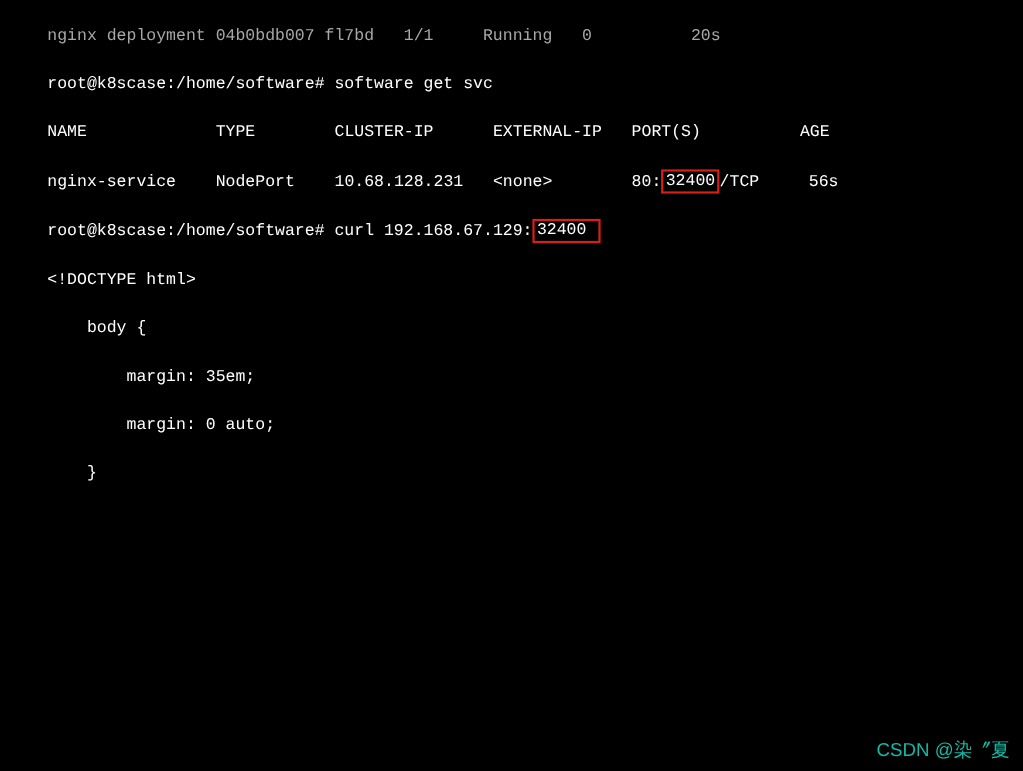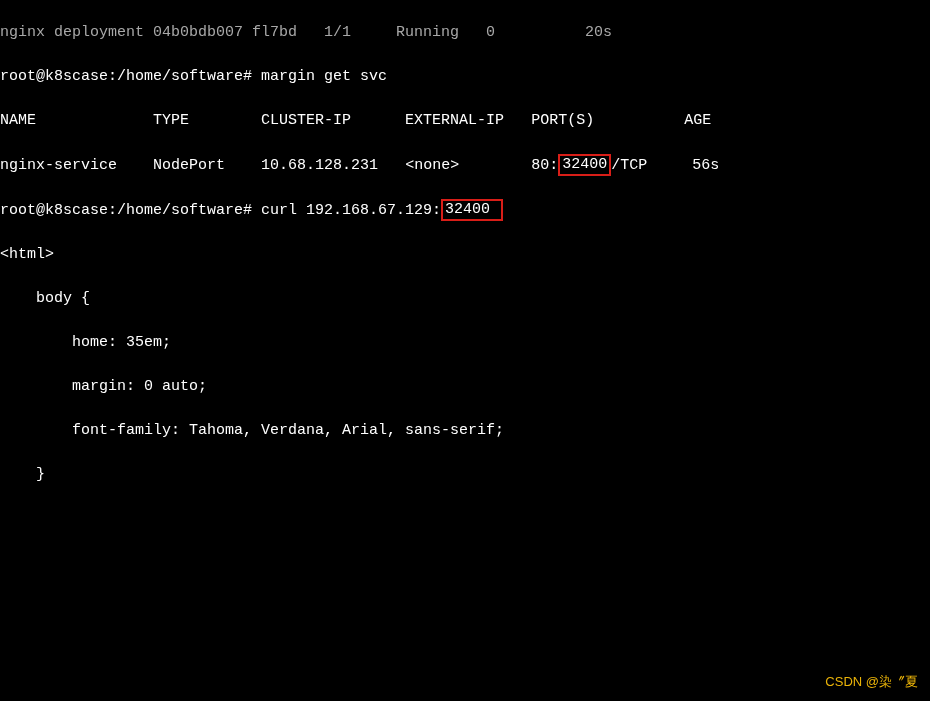--- a/index.html
+++ b/index.html
@@ -12,21 +12,21 @@
     line-height: 22px;
     width: 930px;
     height: 701px;
     overflow: hidden;
     position: relative;
   }
   .terminal {
     white-space: pre;
     padding: 0;
   }
-  .line { display: block; }
+  .line { display: block; margin-left: 43px; }
   .gray { color: #a8a8a8; }
   .red-box {
     border: 2px solid #d91e18;
     padding: 0 2px;
     display: inline-block;
     line-height: 18px;
     height: 18px;
     vertical-align: middle;
   }
   .red-box-wide {
@@ -34,40 +34,39 @@
     padding: 0 2px;
     display: inline-block;
     line-height: 18px;
     height: 18px;
     vertical-align: middle;
   }
   .watermark {
     position: absolute;
     bottom: 8px;
     right: 12px;
-    color: #eab308;
+    color: #14b8a6;
     font-family: Arial, sans-serif;
-    font-size: 13px;
+    font-size: 17px;
     text-shadow: 0 0 2px #000;
   }
 </style>
 </head>
 <body>
 
 <div class="terminal">
 <span class="line gray">nginx deployment 04b0bdb007 fl7bd   1/1     Running   0          20s</span>
-<span class="line"><span>root@k8scase:/home/software# </span><span>margin get svc</span></span>
+<span class="line"><span>root@k8scase:/home/software# </span><span>software get svc</span></span>
 <span class="line"><span>NAME</span>             <span>TYPE</span>        <span>CLUSTER-IP</span>      <span>EXTERNAL-IP</span>   <span>PORT(S)</span>          <span>AGE</span></span>
 <span class="line"><span>nginx-service</span>    <span>NodePort</span>    <span>10.68.128.231</span>   <span>&lt;none&gt;</span>        <span>80:</span><span class="red-box">32400</span><span>/TCP</span>     <span>56s</span></span>
 <span class="line"><span>root@k8scase:/home/software# </span><span>curl 192.168.67.129:</span><span class="red-box-wide">32400 </span></span>
-<span class="line">&lt;html&gt;</span>
+<span class="line">&lt;!DOCTYPE html&gt;</span>
 <span class="line">    body {</span>
-<span class="line">        home: 35em;</span>
+<span class="line">        margin: 35em;</span>
 <span class="line">        margin: 0 auto;</span>
-<span class="line">        font-family: Tahoma, Verdana, Arial, sans-serif;</span>
 <span class="line">    }</span>
 
 
 
 
 
 
 <span class="line"></span>
 
 

